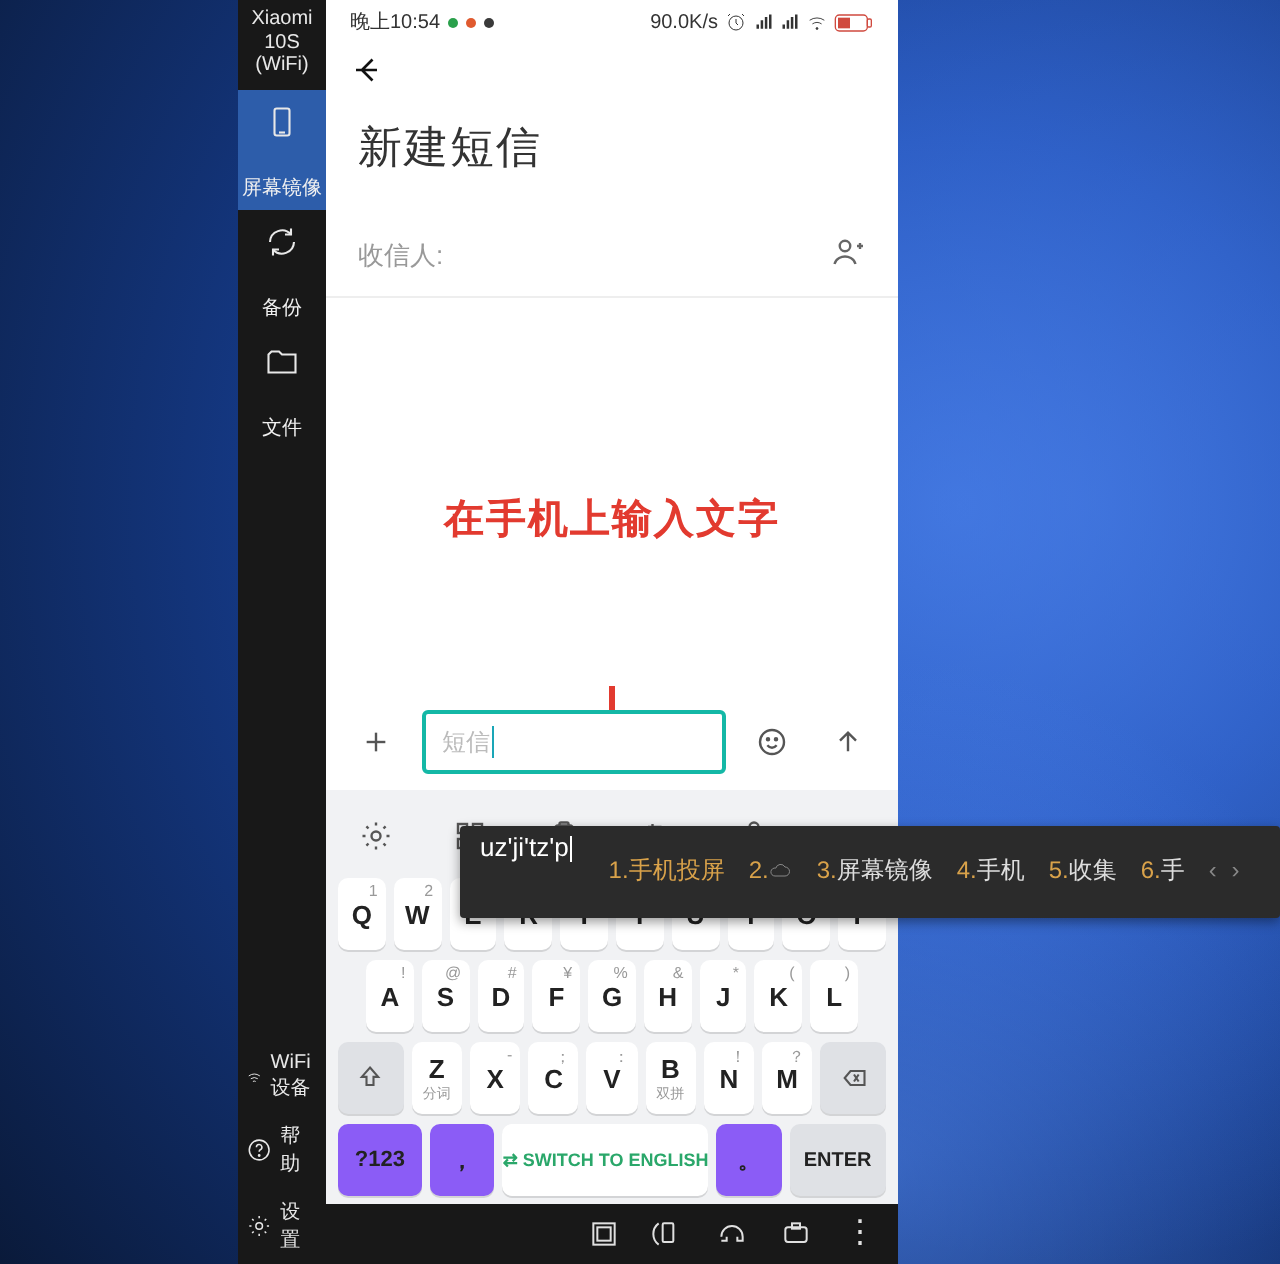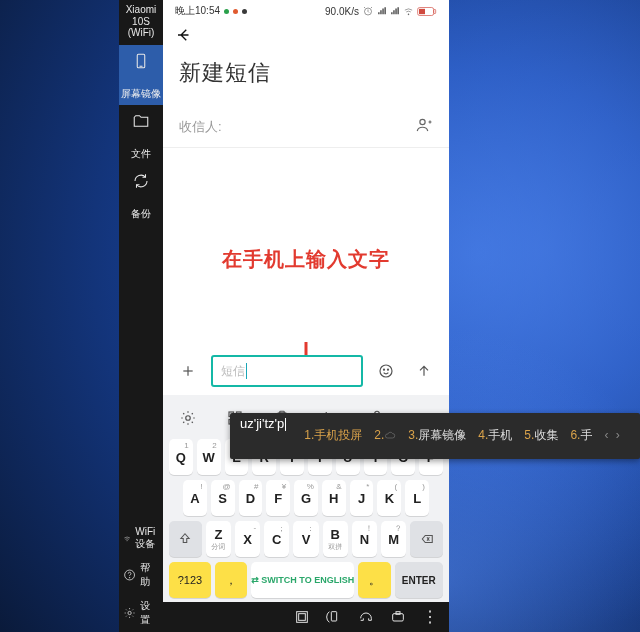--- a/index.html
+++ b/index.html
@@ -63,21 +63,21 @@
 
   
   .kbd { background:#f1f2f4; padding:6px 4px 4px; }
   .kbd-top { display:flex; align-items:center; justify-content:space-between; padding:2px 6px 6px;}
   .kbd-top-cell{ width:30px;height:30px; display:flex; align-items:center; justify-content:center;}
   .kbd-top-cell svg{width:18px;height:18px;stroke:#555;fill:none;stroke-width:1.6;}
   .kbd-rows{ display:flex; flex-direction:column; gap:5px;}
   .krow{ display:flex; gap:4px; padding:0 2px;}
   .key{ flex:1; background:#fff; border-radius:5px; height:36px; display:flex; flex-direction:column; align-items:center; justify-content:center; font-size:13px; font-weight:600; color:#222; box-shadow:0 1px 0 rgba(0,0,0,.12); position:relative;}
   .key .hint{ position:absolute; top:2px; right:4px; font-size:8px; color:#999; font-weight:400;}
-  .key.mod{ background:#fde047; font-size:11px; font-weight:400;}
+  .key.mod{ background:#8b5cf6; font-size:11px; font-weight:700;}
   .key.space{ flex:3.2; font-size:9px; color:#2aa76a; font-weight:600;}
   .key.enter{ background:#dfe1e5; font-size:10px; font-weight:600; color:#222;}
   .krow.home{ padding:0 16px;}
   .krow.bot{ padding:0 2px;}
   .krow .shift, .krow .bksp{ flex:1.3; background:#dfe1e5;}
 
   
   .ctrlbar{ height:30px; background:#181818; display:flex; align-items:center; justify-content:flex-end; gap:10px; padding:0 8px;}
   .ctrlbar .cbtn{ width:22px;height:22px; display:flex;align-items:center;justify-content:center; cursor:pointer;}
   .ctrlbar .cbtn svg{width:16px;height:16px;stroke:#e0e0e0;fill:none;stroke-width:1.5;}
@@ -99,34 +99,34 @@
           <svg viewBox="0 0 24 24">
             <rect x="7" y="3" width="10" height="18" rx="1.5"></rect>
             <line x1="10" y1="19" x2="14" y2="19"></line>
           </svg>
         </span>
       <span class="side-label">屏幕镜像</span>
     </div>
     <div class="side-item">
       <span class="side-ico">
           <svg viewBox="0 0 24 24">
-            <path d="M3 7l2-2h5l2 2h9v12H3z"></path>
-          </svg>
-        </span>
-      <span class="side-label">文件</span>
-    </div>
-    <div class="side-item">
-      <span class="side-ico">
-          <svg viewBox="0 0 24 24">
             <path d="M4 12a8 8 0 0 1 14-5M20 12a8 8 0 0 1-14 5"></path>
             <polyline points="18 3 18 7 14 7"></polyline>
             <polyline points="6 21 6 17 10 17"></polyline>
           </svg>
         </span>
       <span class="side-label">备份</span>
+    </div>
+    <div class="side-item">
+      <span class="side-ico">
+          <svg viewBox="0 0 24 24">
+            <path d="M3 7l2-2h5l2 2h9v12H3z"></path>
+          </svg>
+        </span>
+      <span class="side-label">文件</span>
     </div>
     <div class="sidebar-spacer"></div>
     <div class="side-bottom">
       <svg viewBox="0 0 24 24">
           <path d="M4 9a14 14 0 0 1 16 0M7 13a9 9 0 0 1 10 0M10 17a4 4 0 0 1 4 0"></path>
         </svg>
       <span>WiFi设备</span>
     </div>
     <div class="side-bottom">
       <svg viewBox="0 0 24 24">

